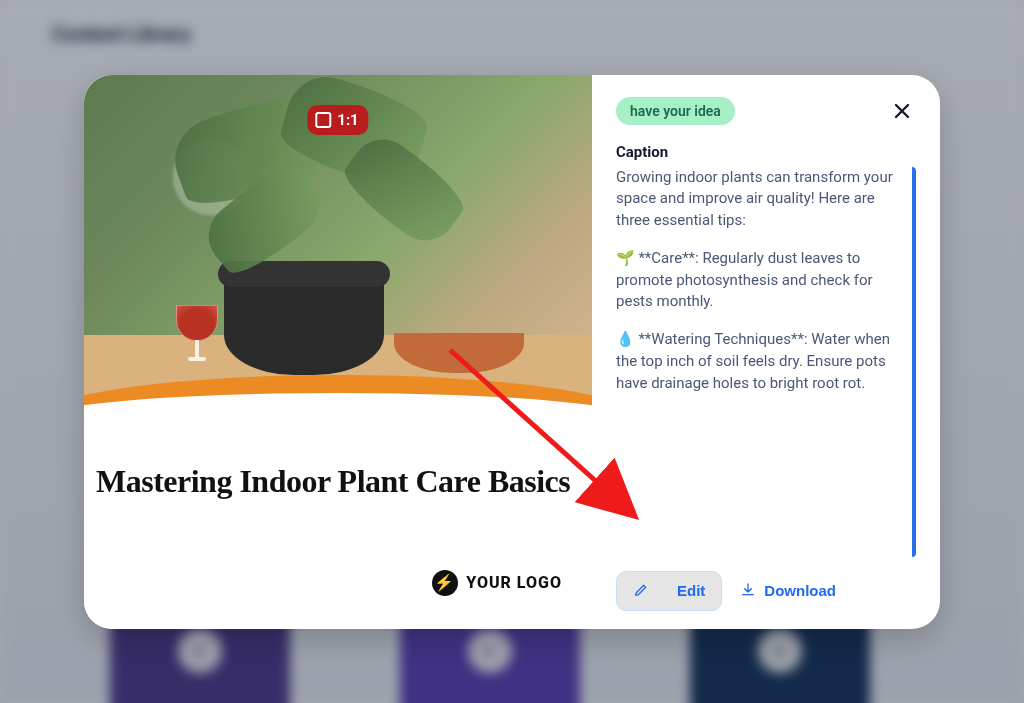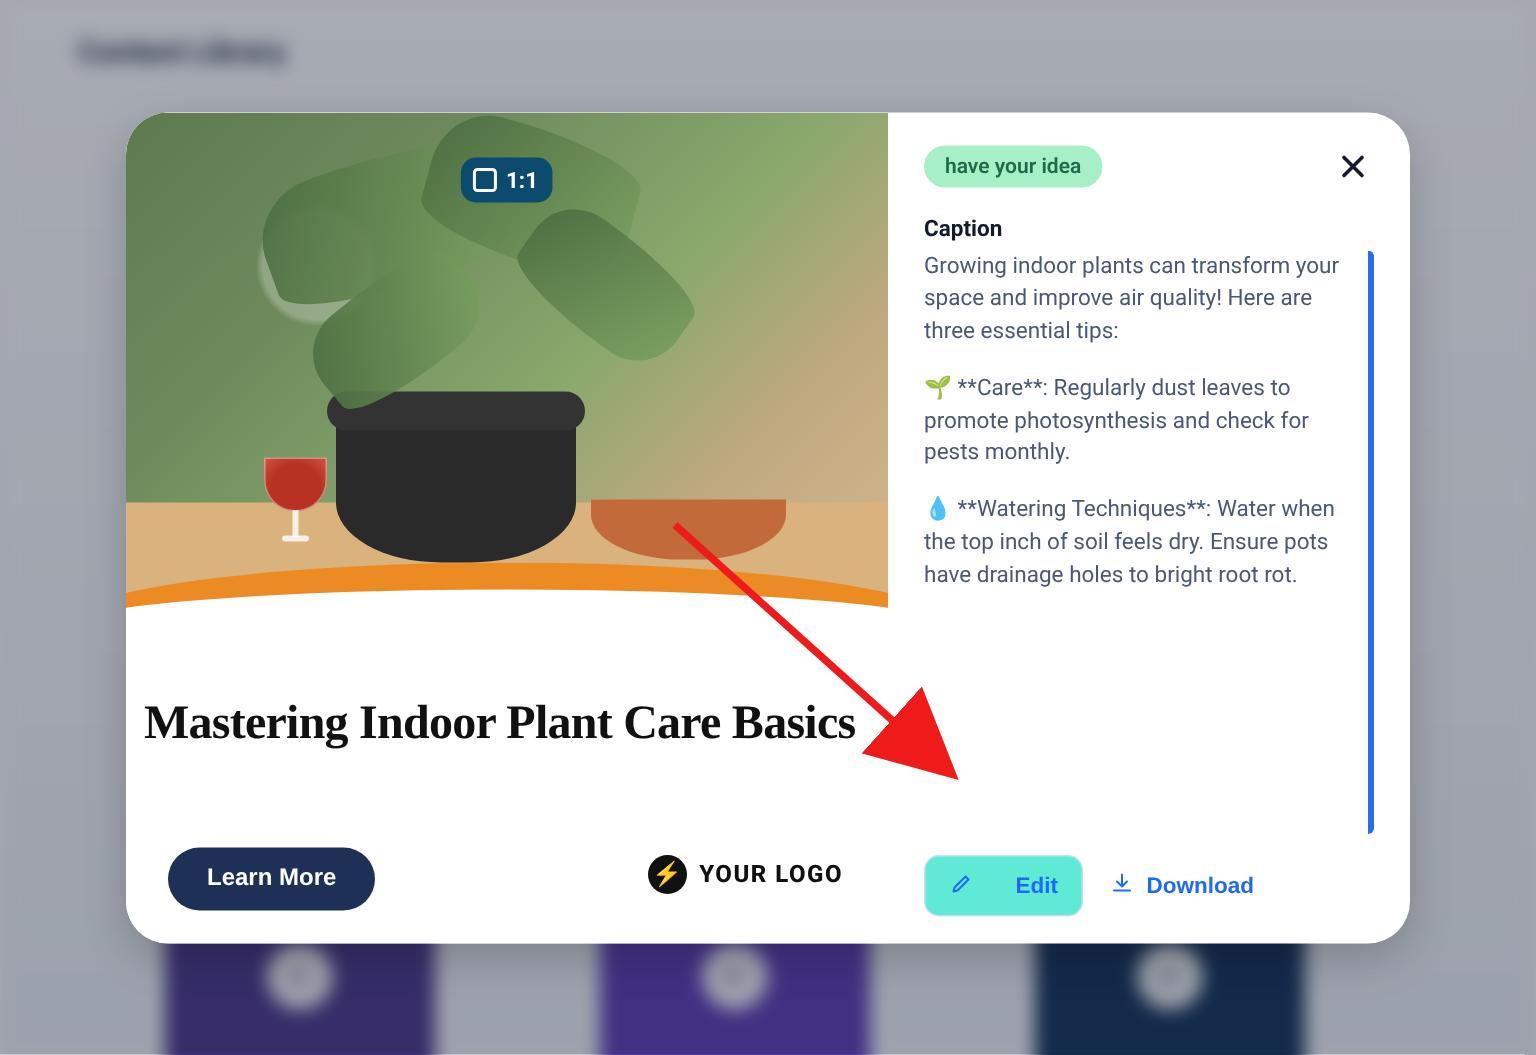--- a/index.html
+++ b/index.html
@@ -117,21 +117,21 @@
   .preview .logo {
     position:absolute; right:30px; top:495px; display:flex; align-items:center; gap:8px;
     color:#111; font-weight:800; letter-spacing:1px;
   }
   .preview .logo .bolt {
     width:26px; height:26px; border-radius:50%; background:#111; color:#fff;
     display:flex; align-items:center; justify-content:center; font-size:16px;
   }
   .preview .ratio {
     position:absolute; top:30px; left:50%; transform:translateX(-50%);
-    background:#0c4a6e; color:#fff; border-radius:10px; padding:6px 10px 6px 8px;
+    background:#b91c1c; color:#fff; border-radius:10px; padding:6px 10px 6px 8px;
     display:flex; align-items:center; gap:6px; font-weight:700; font-size:15px;
   }
   .preview .ratio .sq { width:16px; height:16px; border:2.5px solid #fff; border-radius:3px; }
 
   
   .panel {
     flex:1; padding:22px 24px 18px 24px; display:flex; flex-direction:column; min-width:0;
   }
   .panel .top { display:flex; align-items:center; justify-content:space-between; margin-bottom:18px; }
   .badge {
@@ -149,21 +149,21 @@
   }
   .caption-scroll p {
     color:#4a5876; font-size:15px; line-height:1.45; margin-bottom:16px;
   }
   .actions {
     display:flex; align-items:center; gap:10px; margin-top:14px;
   }
   .btn { display:inline-flex; align-items:center; gap:8px; font-size:15px; font-weight:600;
          border-radius:10px; padding:10px 16px; cursor:pointer; }
   .btn.primary { background:#1e6af5; color:#fff; border:1px solid #1e6af5; }
-  .btn.secondary { background:#5eead4; color:#1e6af5; border:1.5px solid #c7dbff;gap:28px; }
+  .btn.secondary { background:#e5e5e5; color:#1e6af5; border:1.5px solid #c7dbff;gap:28px; }
   .btn.linklike { background:transparent; border:none; color:#1e6af5; padding:10px 8px; }
 
   
   .arrow-svg {
     position:absolute; left:440px; top:340px; pointer-events:none;
   }
 
   
   .ico { font-size:15px; line-height:1; }
 </style>
@@ -203,23 +203,20 @@
       </div>
       <div class="curve"></div>
 
       <div class="ratio">
         <span class="sq"></span>
         <span>1:1</span>
       </div>
 
       <div class="title">Mastering Indoor Plant Care Basics</div>
 
-      <button class="learn">
-        <span>Learn More</span>
-      </button>
 
       <div class="logo">
         <span class="bolt">⚡</span>
         <span>YOUR LOGO</span>
       </div>
     </div>
 
     <div class="panel">
       <div class="top">
         <span class="badge">have your idea</span>

